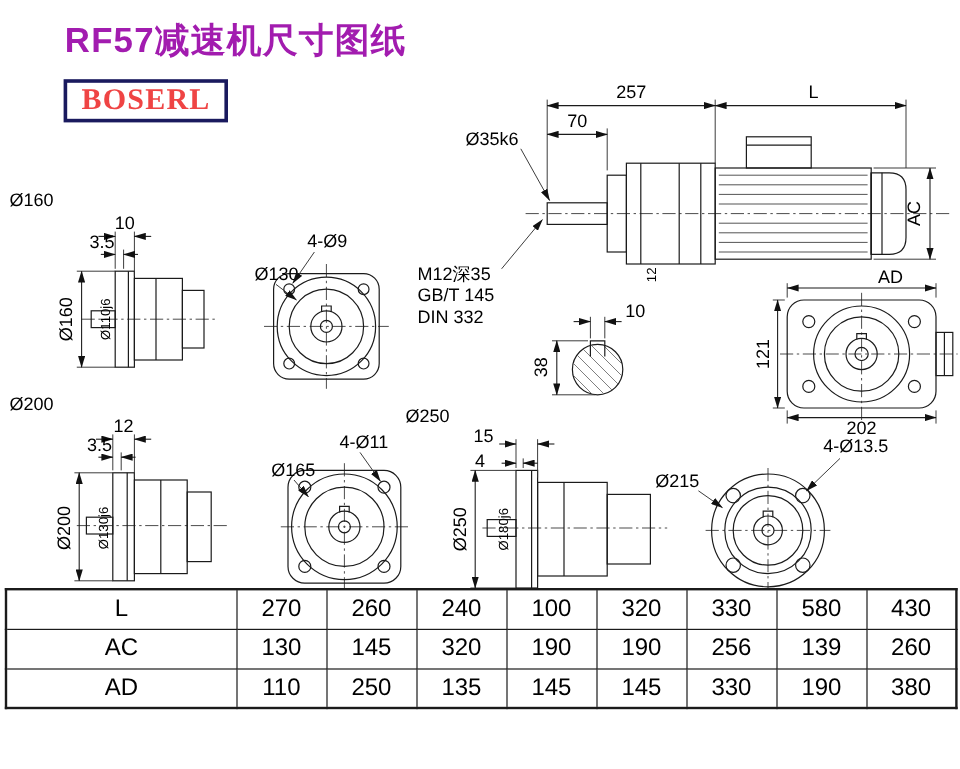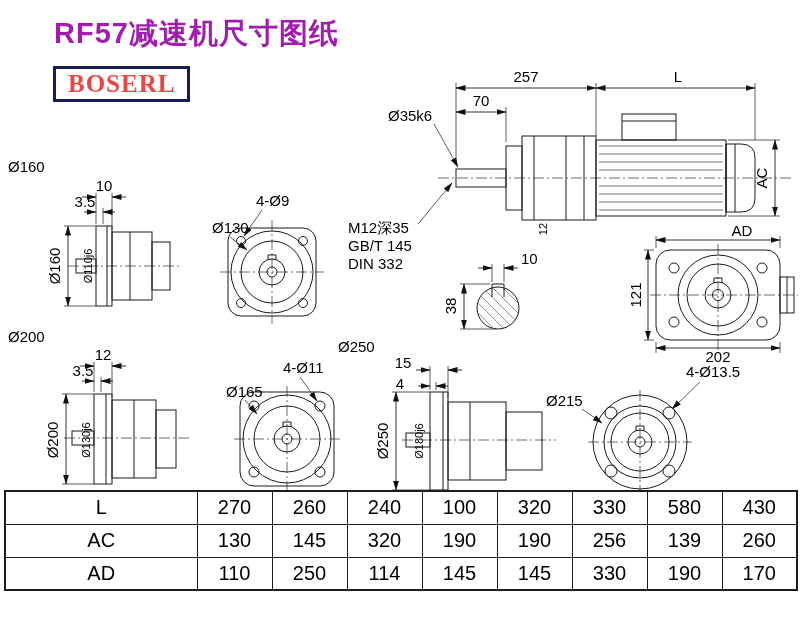--- a/index.html
+++ b/index.html
@@ -323,21 +323,21 @@
     <td>190</td>
     <td>190</td>
     <td>256</td>
     <td>139</td>
     <td>260</td>
   </tr>
   <tr class="row">
     <td>AD</td>
     <td>110</td>
     <td>250</td>
-    <td>114</td>
+    <td>135</td>
     <td>145</td>
     <td>145</td>
     <td>330</td>
     <td>190</td>
-    <td>170</td>
+    <td>380</td>
   </tr>
 </tbody>
   </table>
 
 </body></html>

